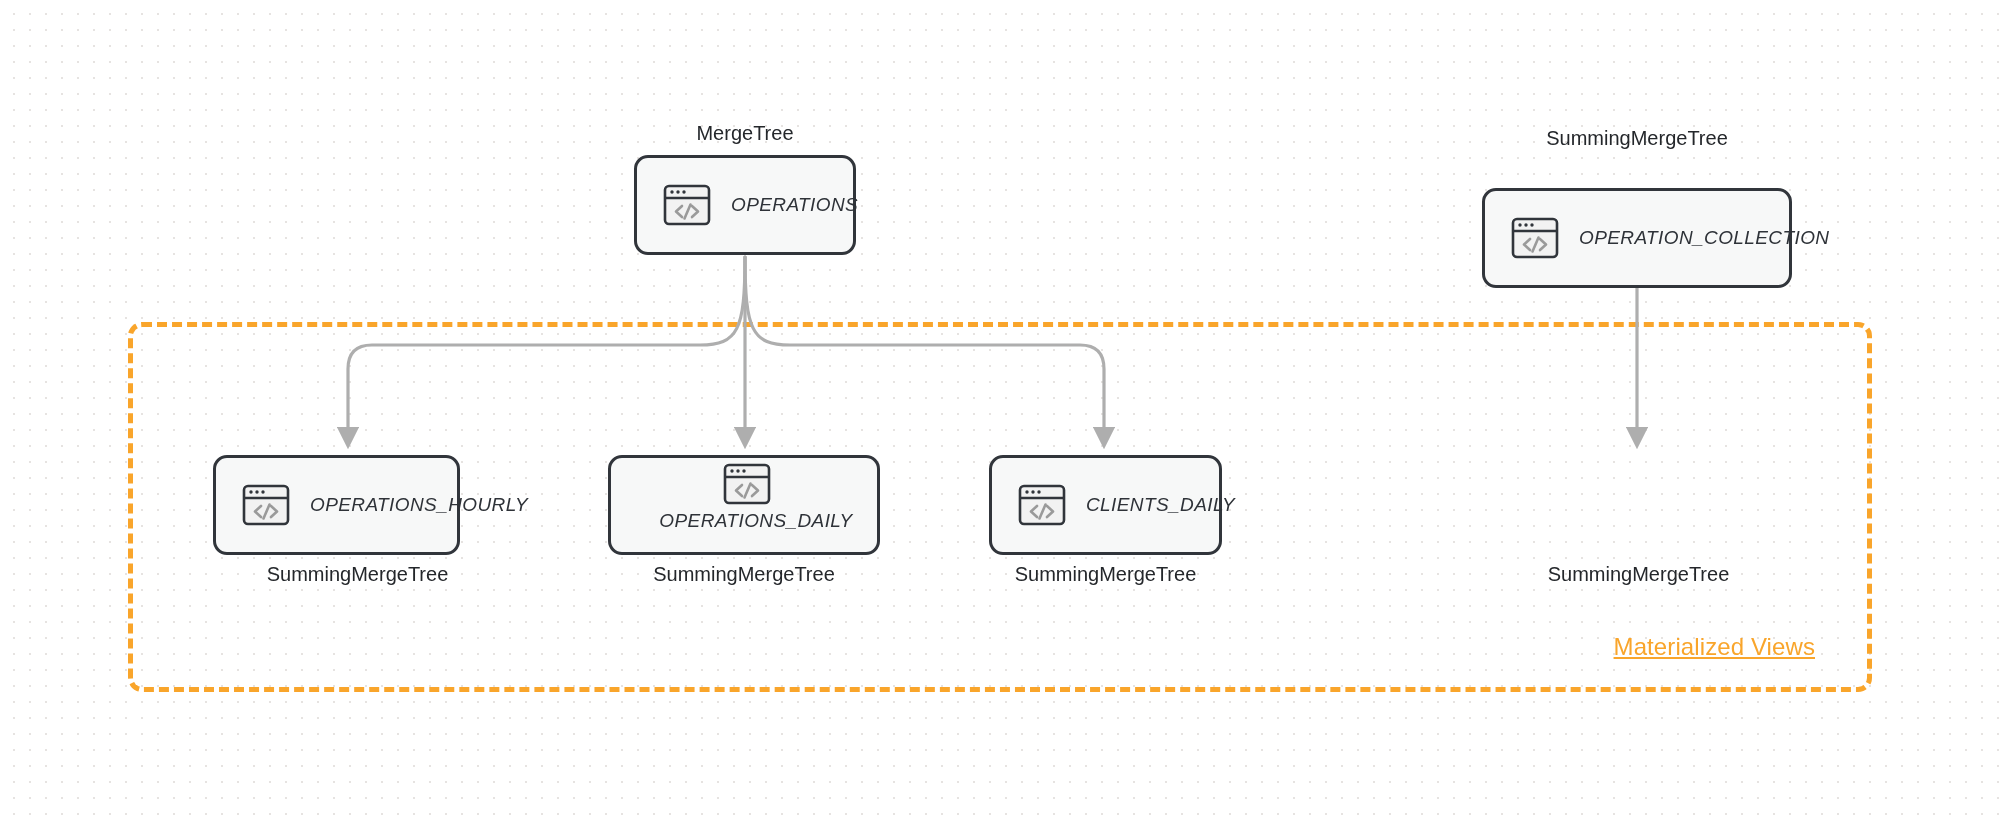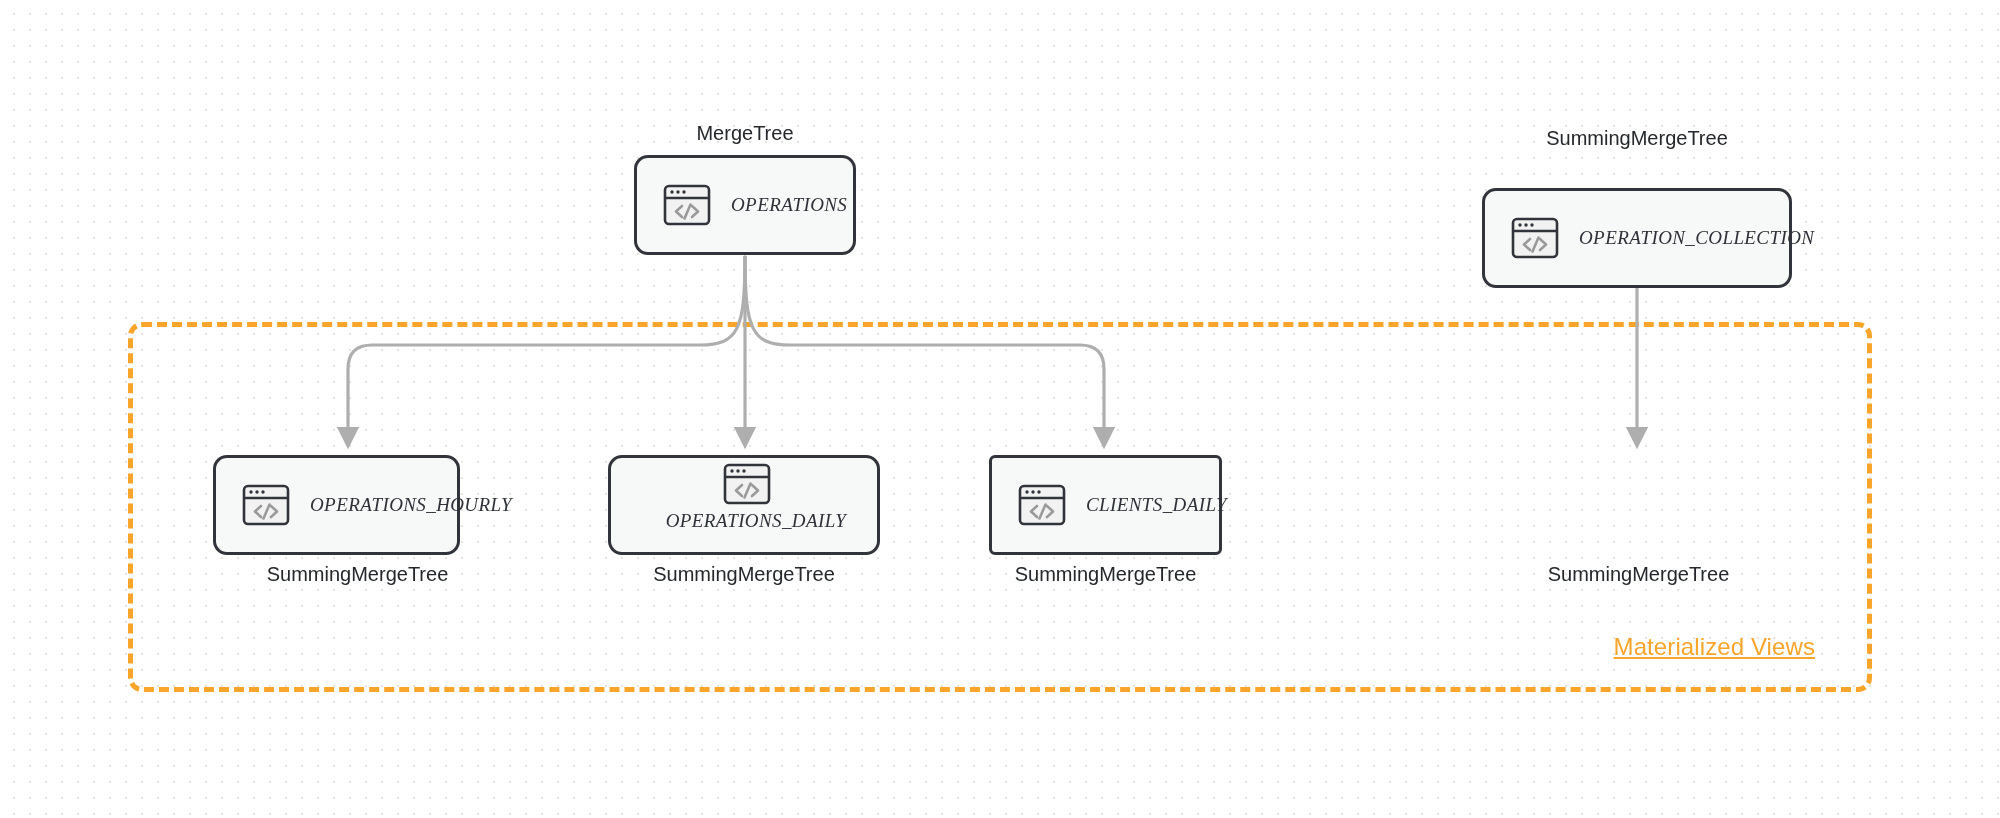--- a/index.html
+++ b/index.html
@@ -55,21 +55,20 @@
   
   .node {
     position: absolute;
     box-sizing: border-box;
     display: flex;
     align-items: center;
     background: #f7f8f8;
     border: 3.5px solid #31353b;
     border-radius: 14px;
     padding-left: 24px;
-    font-family: Liberation Serif, serif;
   }
   .node-icon {
     flex: 0 0 auto;
     width: 52px;
     height: 52px;
     margin-right: 18px;
   }
   .node-label {
     font-size: 19px;
     font-style: italic;
@@ -83,21 +82,21 @@
     color: #24272b;
     white-space: nowrap;
     text-align: center;
   }
 
   
   #node-operations            { left: 634px;  top: 155px; width: 222px; height: 100px; }
   #node-operation-collection  { left: 1482px; top: 152px; width: 310px; height: 100px; margin-top: 36px; }
   #node-operations-hourly     { left: 213px;  top: 455px; width: 247px; height: 100px; justify-content: space-between; }
   #node-operations-daily      { left: 608px;  top: 455px; width: 272px; height: 100px; flex-direction: column; }
-  #node-clients-daily         { left: 989px;  top: 455px; width: 233px; height: 100px; border-radius: 6px; }
+  #node-clients-daily         { left: 989px;  top: 455px; width: 233px; height: 100px; }
   #node-coordinates-daily     { left: 1497px; top: 455px; width: 283px; height: 100px; }
 
   
   #cap-operations             { left: 634px;  top: 122px; width: 222px; }
   #cap-operation-collection   { left: 1482px; top: 127px; width: 310px; }
   #cap-operations-hourly      { left: 213px;  top: 563px; width: 289px; }
   #cap-operations-daily       { left: 608px;  top: 563px; width: 272px; }
   #cap-clients-daily          { left: 989px;  top: 563px; width: 233px; }
   #cap-coordinates-daily      { left: 1497px; top: 563px; width: 283px; }
 </style>

